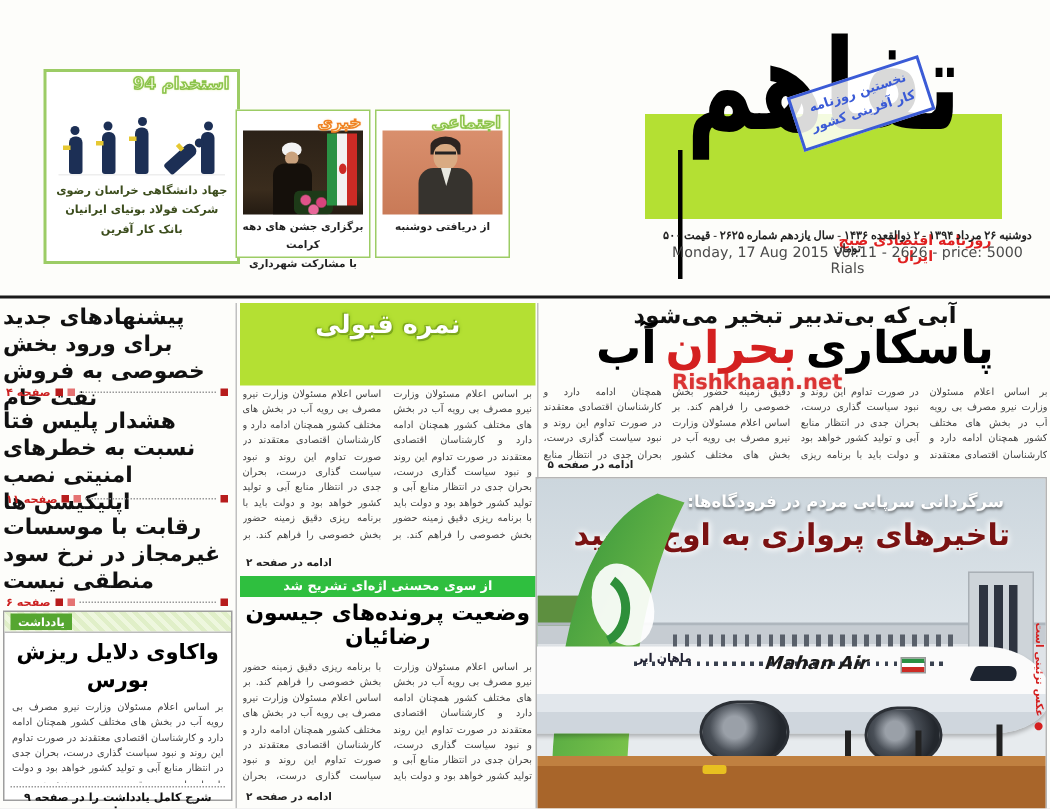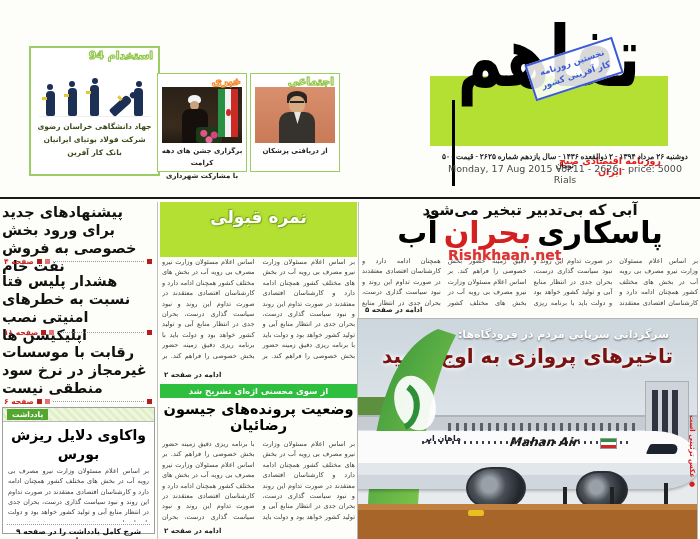--- a/index.html
+++ b/index.html
@@ -171,21 +171,21 @@
   <div class="abs promo" style="left:250px;top:73px;width:88px;height:97px;border-width:1px;">
     <div class="promo-label">اجتماعی</div>
     <div class="minipic pic-social">
       <div class="hair"></div>
         <div class="face2"></div>
         <div class="glasses"></div>
       <div class="suit"></div>
         <div class="shirt"></div>
     </div>
     <div class="promo-caption" style="top:71px;font-size:7px;color:#222;">
-      <span class="cap-line">از دریافتی پزشکان</span>
+      <span class="cap-line">از دریافتی دوشنبه</span>
     </div>
   </div>
 
   <div class="abs band" style="left:430px;top:76px;width:238px;height:70px;"></div>
   <div class="abs logo" style="left:430px;top:16px;width:238px;">تفاهم</div>
   <div class="abs alef" style="left:452px;top:100px;width:3px;height:86px;"></div>
   <div class="abs stamp" style="left:528px;top:50px;width:84px;">
     <span>نخستین روزنامه</span><br>
     <span>کار آفرینی کشور</span>
   </div>

